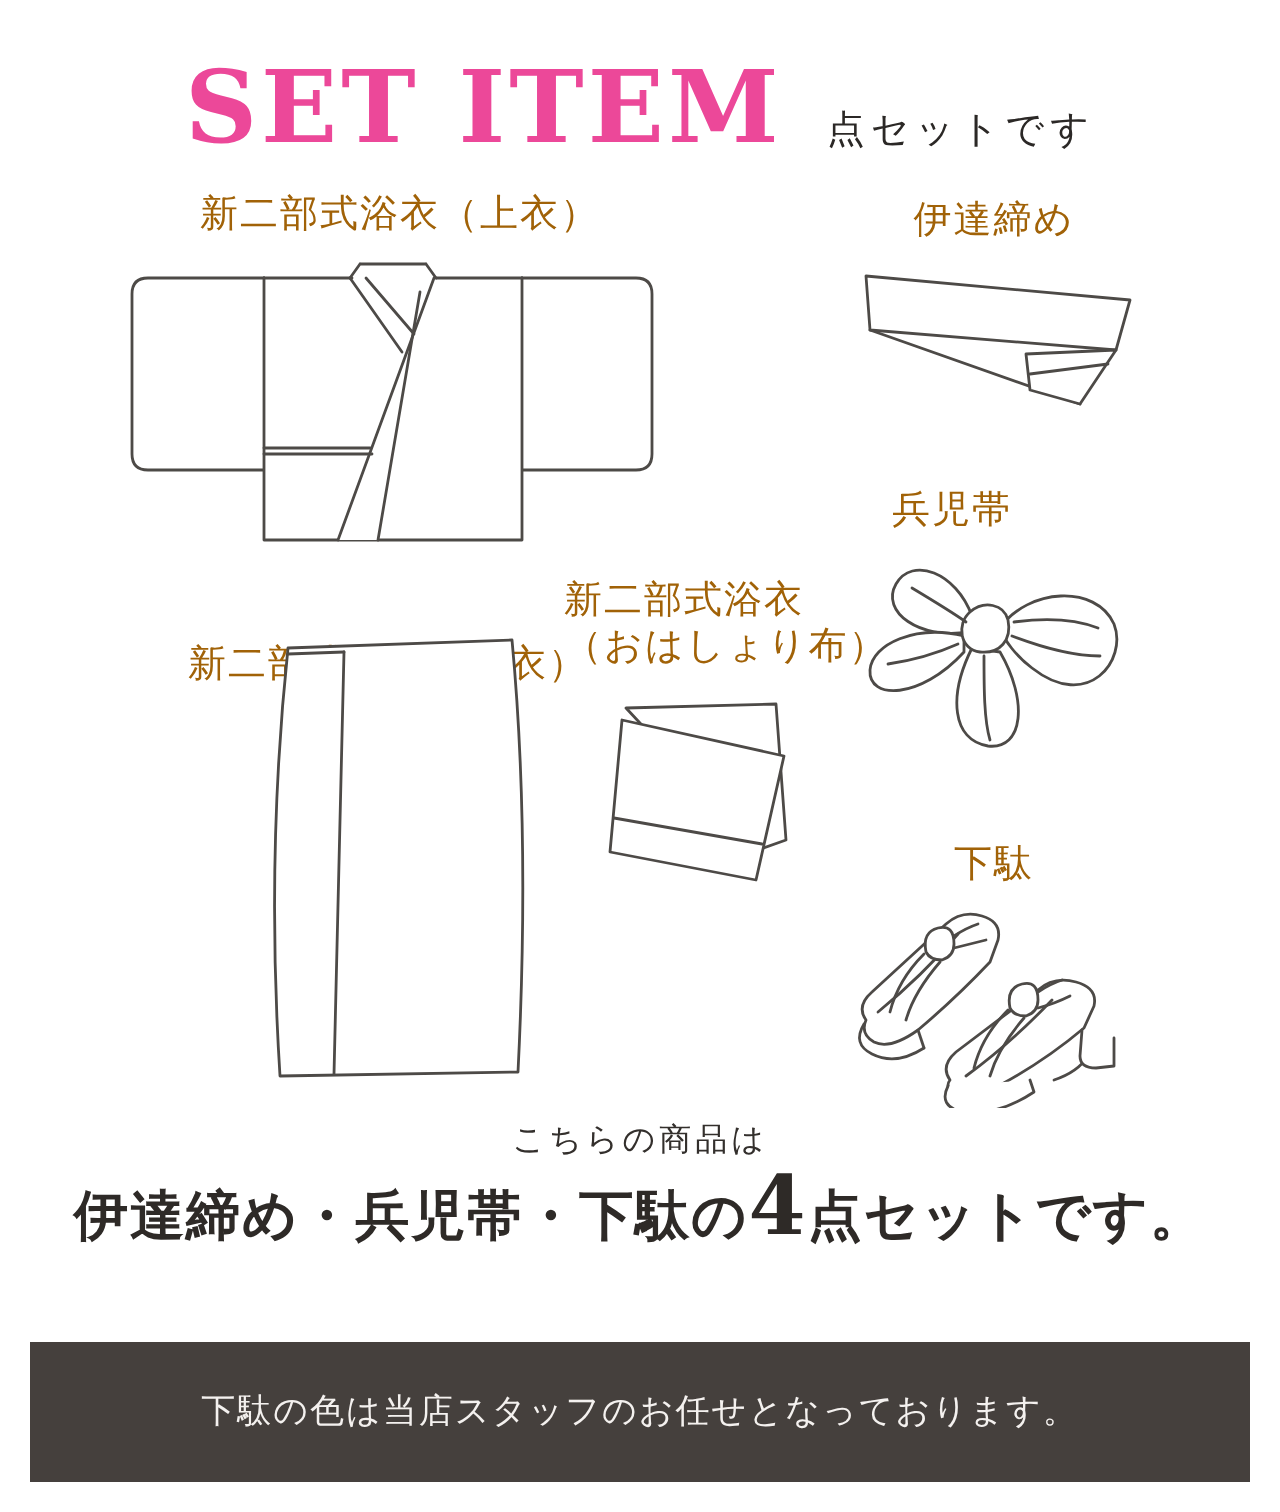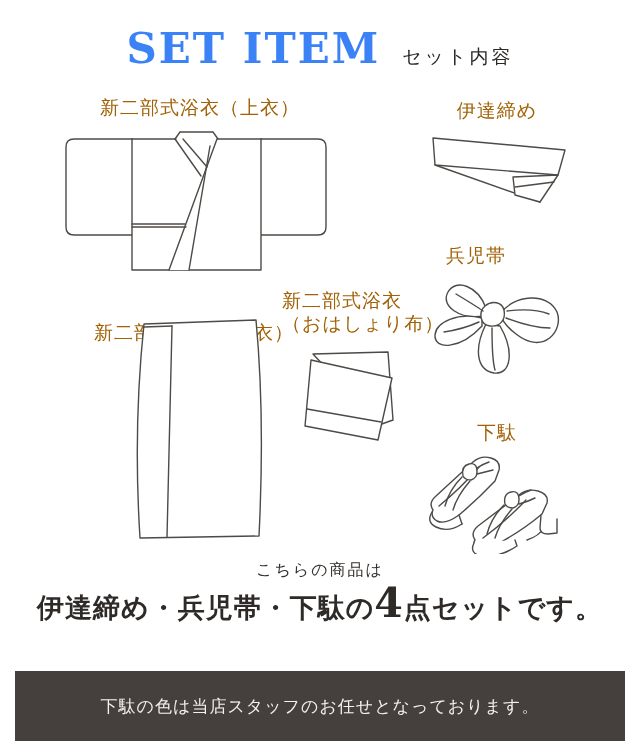--- a/index.html
+++ b/index.html
@@ -3,21 +3,21 @@
 <meta charset="utf-8">
 <style>
   html,body{margin:0;padding:0;background:#ffffff;}
   .page{
     position:relative;width:640px;height:756px;background:#ffffff;overflow:hidden;
     font-family:"DejaVu Serif","Liberation Serif",serif;color:#363230;
   }
   .abs{position:absolute;}
   
   .header{left:0;top:24px;width:640px;text-align:center;white-space:nowrap;}
-  .title-en{font-size:42px;letter-spacing:2px;color:#3b82f6;font-weight:600;}
+  .title-en{font-size:50px;letter-spacing:2px;color:#ec4899;font-weight:600;}
   .title-ja{font-size:19px;letter-spacing:3px;color:#2b2826;margin-left:22px;}
   
   .label{font-size:19px;letter-spacing:1px;color:#a16207;text-align:center;line-height:23px;white-space:nowrap;}
   
   svg.art{display:block;}
   svg.art path, svg.art line{stroke:#4d4a47;stroke-width:1.4;fill:none;stroke-linecap:round;stroke-linejoin:round;}
   svg.art path.w{fill:#ffffff;}
   
   .desc{left:0;top:560px;width:640px;text-align:center;color:#332f2c;}
   .desc-intro{font-size:16px;letter-spacing:2px;margin:0 0 9px 0;}
@@ -31,21 +31,21 @@
     display:flex;flex-direction:column;justify-content:center;align-items:center;gap:36px;
   }
   .footer-line{color:#f4f1ef;font-size:17px;letter-spacing:1px;line-height:25px;white-space:nowrap;}
 </style>
 </head>
 <body>
 
 <div class="page">
 
   <div class="abs header">
-    <span class="title-en">SET ITEM</span><span class="title-ja">セット内容</span>
+    <span class="title-en">SET ITEM</span><span class="title-ja">点セットです</span>
   </div>
 
   <div class="abs label" style="left:50px;top:96px;width:300px;">新二部式浴衣（上衣）</div>
   <svg class="abs art" style="left:61px;top:131px;" width="270" height="142" viewBox="0 0 270 142">
     <path d="M71,8 H13 Q5,8 5,16 V96 Q5,104 13,104 H71"></path>
     <path d="M200,8 H257 Q265,8 265,16 V96 Q265,104 257,104 H200"></path>
     <path class="w" d="M71,8 V139 H200 V8"></path>
     <path d="M71,8 H115"></path>
       <path d="M157,8 H200"></path>
     <path d="M119,1 H152 M119,1 L114,8 M152,1 L157,8"></path>

